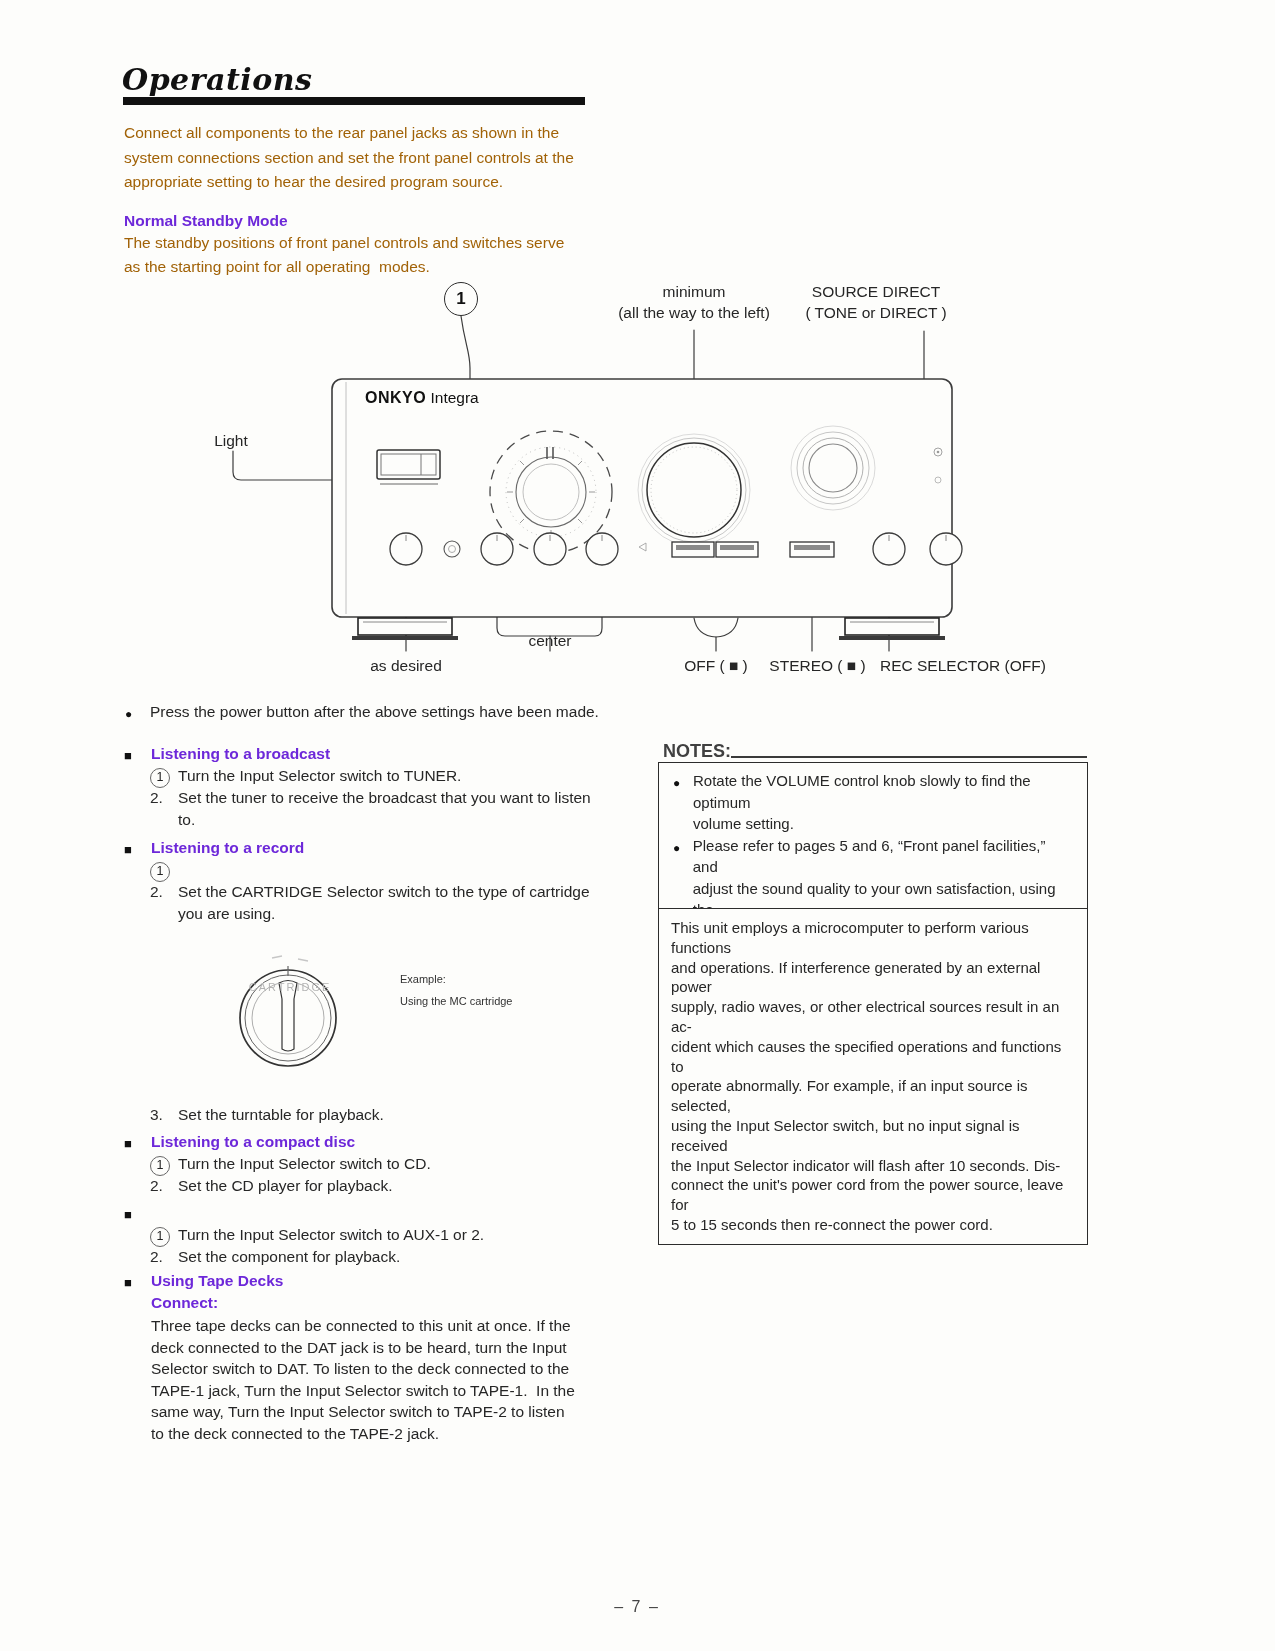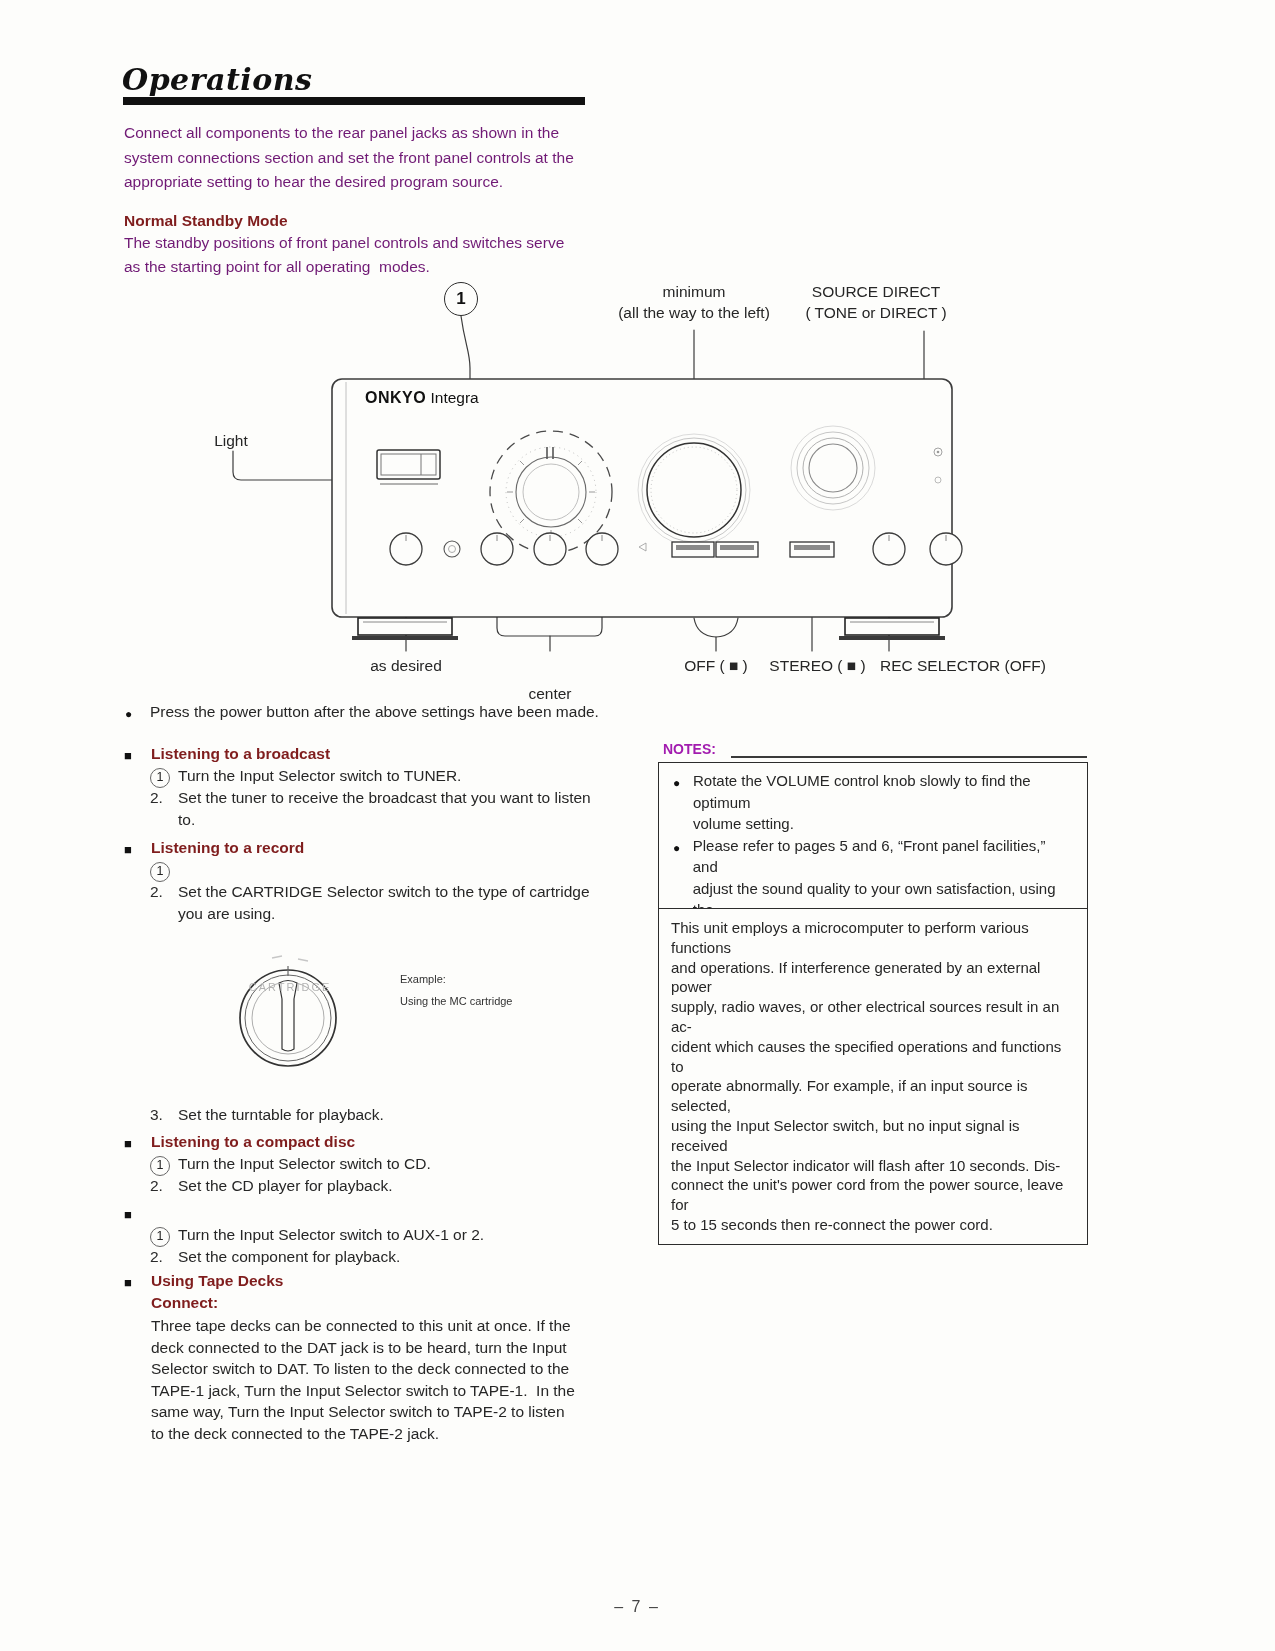--- a/index.html
+++ b/index.html
@@ -4,23 +4,23 @@
 <style>
   html,body{margin:0;padding:0;background:#e9e9e6;}
   .page{position:relative;width:1275px;height:1651px;background:#fdfdfb;margin:0 auto;
         font-family:"Liberation Sans",sans-serif;color:#222;overflow:hidden;}
   .abs{position:absolute;}
   .art{position:absolute;left:0;top:0;pointer-events:none;}
   .title{font-family:"DejaVu Serif",serif;font-style:italic;font-weight:bold;
          font-size:30px;color:#111;letter-spacing:.5px;}
   .rule{background:#111;height:8px;}
   .body15{font-size:15.5px;line-height:21.5px;color:#262626;}
-  .intro{font-size:15.5px;line-height:24.5px;color:#701a75;}
+  .intro{font-size:15.5px;line-height:24.5px;color:#a16207;}
   .pre{white-space:pre-wrap;}
-  .bold{font-weight:bold;color:#7f1d1d;}
+  .bold{font-weight:bold;color:#6d28d9;}
   .hrow{display:flex;align-items:flex-start;}
   .sq{width:27px;font-size:13px;color:#111;padding-top:2px;}
   .blt{width:25px;font-size:12px;color:#111;padding-top:3px;}
   .step{display:flex;align-items:flex-start;}
   .ncol{width:28px;flex:0 0 28px;font-size:15.5px;color:#2a2a2a;}
   .cnum{display:inline-flex;align-items:center;justify-content:center;width:18px;height:18px;
         border:1.2px solid #666;border-radius:50%;font-size:12.5px;color:#222;margin-top:1px;}
   .stext{flex:1;}
   .dlabel{font-size:15.5px;color:#262626;text-align:center;line-height:21px;}
   .callout{width:32px;height:32px;border:1.6px solid #2e2e2e;border-radius:50%;
@@ -28,21 +28,21 @@
            font-size:17px;font-weight:bold;color:#111;background:#fdfdfb;}
   .brand{font-size:15.5px;color:#111;}
   .brand b{letter-spacing:.5px;font-size:16px;}
   .faint{color:#b4b4b4;font-size:11px;letter-spacing:2px;}
   .ex{font-size:11px;line-height:22px;color:#333;}
   .notesbox{border:1.6px solid #2c2c2c;background:#fdfdfb;padding:7px 14px 6px 14px;}
   .notesrow{display:flex;align-items:flex-start;font-size:15px;line-height:21.5px;color:#262626;}
   .notesrow .blt{width:21px;}
   .cautionbox{border:1.6px solid #2c2c2c;background:#fdfdfb;padding:9px 12px;
               font-size:15px;line-height:19.8px;color:#262626;}
-  .noteshead{font-size:14px;font-weight:bold;color:#a21caf;}
+  .noteshead{font-size:18px;font-weight:bold;color:#404040;}
   .notesline{background:#3a3a3a;height:1.6px;}
   .pageno{font-size:16px;color:#444;letter-spacing:2px;}
 </style>
 </head>
 <body>
 
 <div class="page">
 
   <svg class="art" width="1275" height="1651" viewBox="0 0 1275 1651">
     <g fill="none" stroke="#3c3c3c" stroke-width="1.2" stroke-linecap="round">
@@ -170,21 +170,21 @@
   <div class="abs callout" style="left:444px;top:282px;">1</div>
   <div class="abs dlabel pre" style="left:584px;top:281px;width:220px;">minimum
 (all the way to the left)</div>
   <div class="abs dlabel pre" style="left:766px;top:281px;width:220px;">SOURCE DIRECT
 ( TONE or DIRECT )</div>
   <div class="abs dlabel" style="left:196px;top:430px;width:70px;">Light</div>
 
   <div class="abs brand" style="left:365px;top:389px;"><b>ONKYO</b><span> Integra</span></div>
 
   <div class="abs dlabel" style="left:345px;top:655px;width:122px;">as desired</div>
-  <div class="abs dlabel" style="left:489px;top:683px;width:122px;">center</div>
+  <div class="abs dlabel" style="left:489px;top:630px;width:122px;">center</div>
   <div class="abs dlabel" style="left:640px;top:655px;width:152px;">OFF ( ■ )</div>
   <div class="abs dlabel" style="left:740px;top:655px;width:155px;">STEREO ( ■ )</div>
   <div class="abs dlabel" style="left:880px;top:655px;width:190px;text-align:left;">REC SELECTOR (OFF)</div>
 
   <div class="abs hrow body15" style="left:125px;top:701px;width:500px;">
     <span class="blt">●</span>
     <span>Press the power button after the above settings have been made.</span>
   </div>
 
   <div class="abs hrow body15" style="left:124px;top:743px;">

